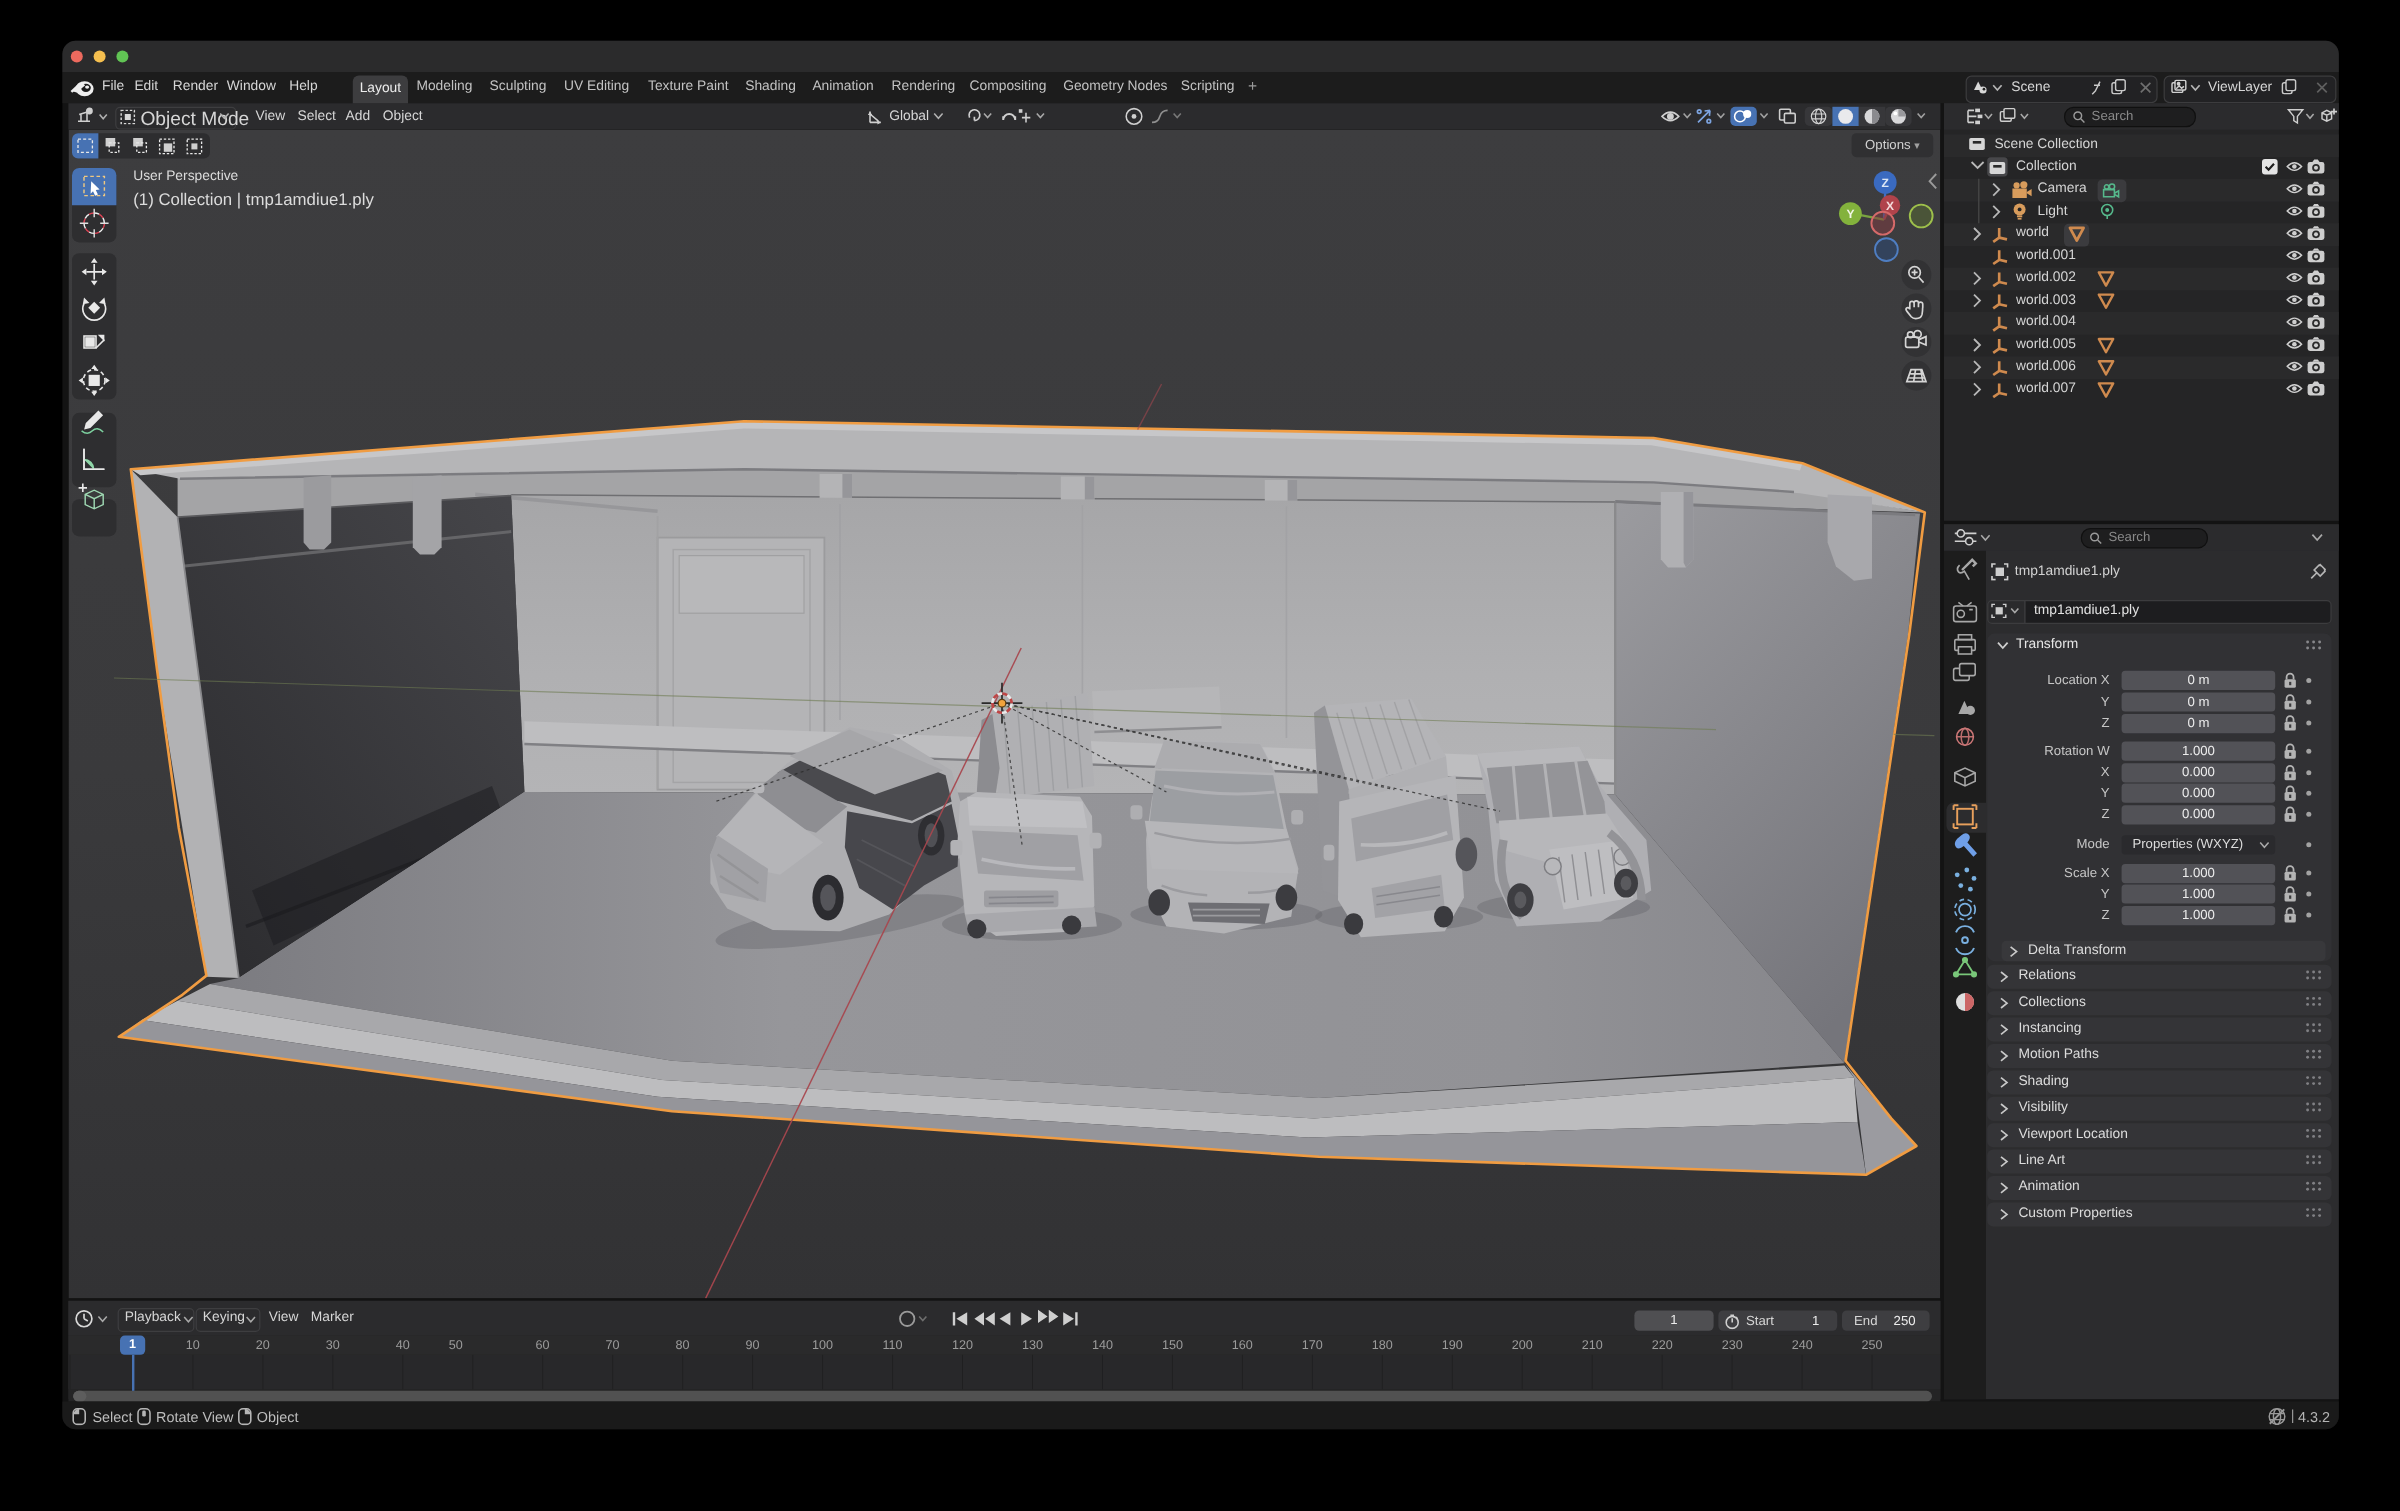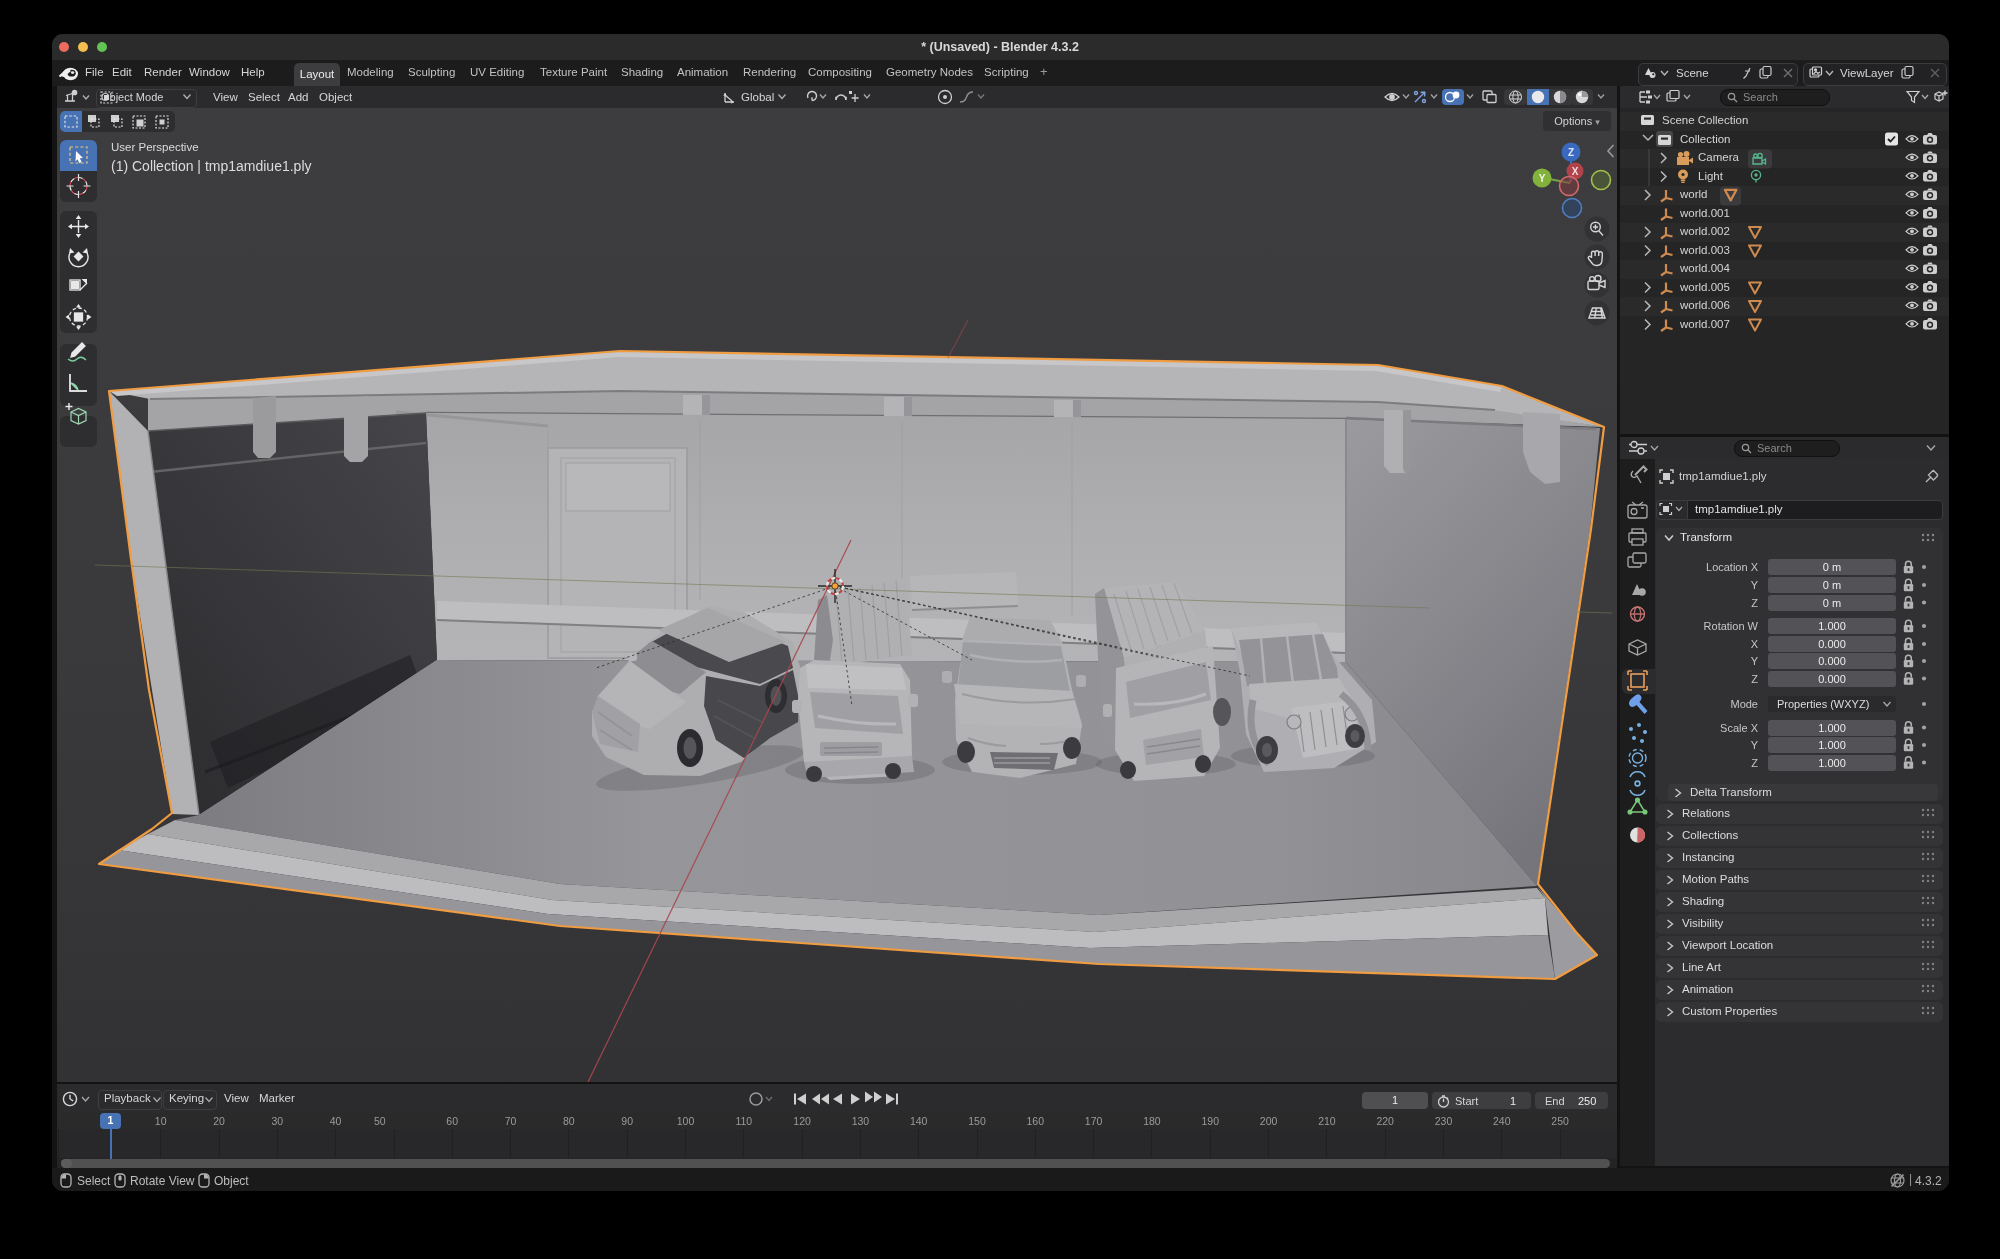--- a/index.html
+++ b/index.html
@@ -12,21 +12,20 @@
 </head>
 <body>
 <div id="root">
 
   <div class="abs" style="left:52px;top:34px;width:1897px;height:1157px;background:#131313;border-radius:11px;"></div>
 
   <div class="abs" style="left:52px;top:34px;width:1897px;height:26px;background:#2b2b2c;border-radius:11px 11px 0 0;"></div>
   <div class="abs" style="left:59px;top:42px;width:10px;height:10px;border-radius:50%;background:#ed6a5e;"></div>
   <div class="abs" style="left:78px;top:42px;width:10px;height:10px;border-radius:50%;background:#f5bf4f;"></div>
   <div class="abs" style="left:97px;top:42px;width:10px;height:10px;border-radius:50%;background:#61c454;"></div>
-  <div class="abs txt" style="left:0;top:40px;width:2000px;text-align:center;color:#d8d8d8;font-size:12.5px;font-weight:700;">* (Unsaved) - Blender 4.3.2</div>
 
   <div class="abs" style="left:52px;top:60px;width:1897px;height:26px;background:#1c1c1c;"></div>
 
   <svg class="abs" style="left:58px;top:63px;" width="22" height="20" viewBox="0 0 22 20">
     <ellipse cx="12.5" cy="11" rx="7.5" ry="6.2" fill="#eee"></ellipse>
     <ellipse cx="13.6" cy="10.2" rx="4.1" ry="3.4" fill="#1c1c1c"></ellipse>
     <ellipse cx="14.6" cy="9.6" rx="1.7" ry="1.4" fill="#eee"></ellipse>
     <path d="M2 13 L10 5.5 L13 8 L6 14 Z" fill="#eee"></path>
     <path d="M1.5 13.5 L9 6.5" stroke="#eee" stroke-width="2" fill="none"></path>
   </svg>
@@ -98,21 +97,21 @@
       </g>
       <path d="M20 6.5 l3 3.5 l3 -3.5" stroke="#b0b0b0" stroke-width="1.3" fill="none"></path>
     </svg>
     <div class="abs" style="left:96px;top:88.5px;width:99px;height:17px;background:#2a2a2c;border:1px solid #3e3e40;border-radius:4px;"></div>
     <svg class="abs" style="left:100px;top:91px;" width="13" height="13" viewBox="0 0 13 13">
       <g stroke="#d8d8d8" stroke-width="1.2" fill="none" stroke-dasharray="2 1.6">
         <rect x="1" y="1" width="11" height="11"></rect>
       </g>
       <rect x="4" y="4" width="5" height="5" fill="#d8d8d8"></rect>
     </svg>
-    <div class="abs txt" style="left:101px;top:91px;font-size:11px;">Object Mode</div>
+    <div class="abs txt" style="left:117px;top:91px;font-size:16px;">Object Mode</div>
     <svg class="abs" style="left:182px;top:93px;" width="10" height="8" viewBox="0 0 10 8">
         <path d="M1.5 1.5 l3.5 4 l3.5 -4" stroke="#b0b0b0" stroke-width="1.3" fill="none"></path>
       </svg>
     <div class="abs txt" style="left:213px;top:91px;">View</div>
     <div class="abs txt" style="left:248px;top:91px;">Select</div>
     <div class="abs txt" style="left:288px;top:91px;">Add</div>
     <div class="abs txt" style="left:319px;top:91px;">Object</div>
 
     <svg class="abs" style="left:722px;top:89.5px;" width="16" height="15" viewBox="0 0 16 15">
       <path d="M3 12 L3 3 M3 12 L12 12 M3 5 l7 6" stroke="#cfcfcf" stroke-width="1.3" fill="none"></path>

